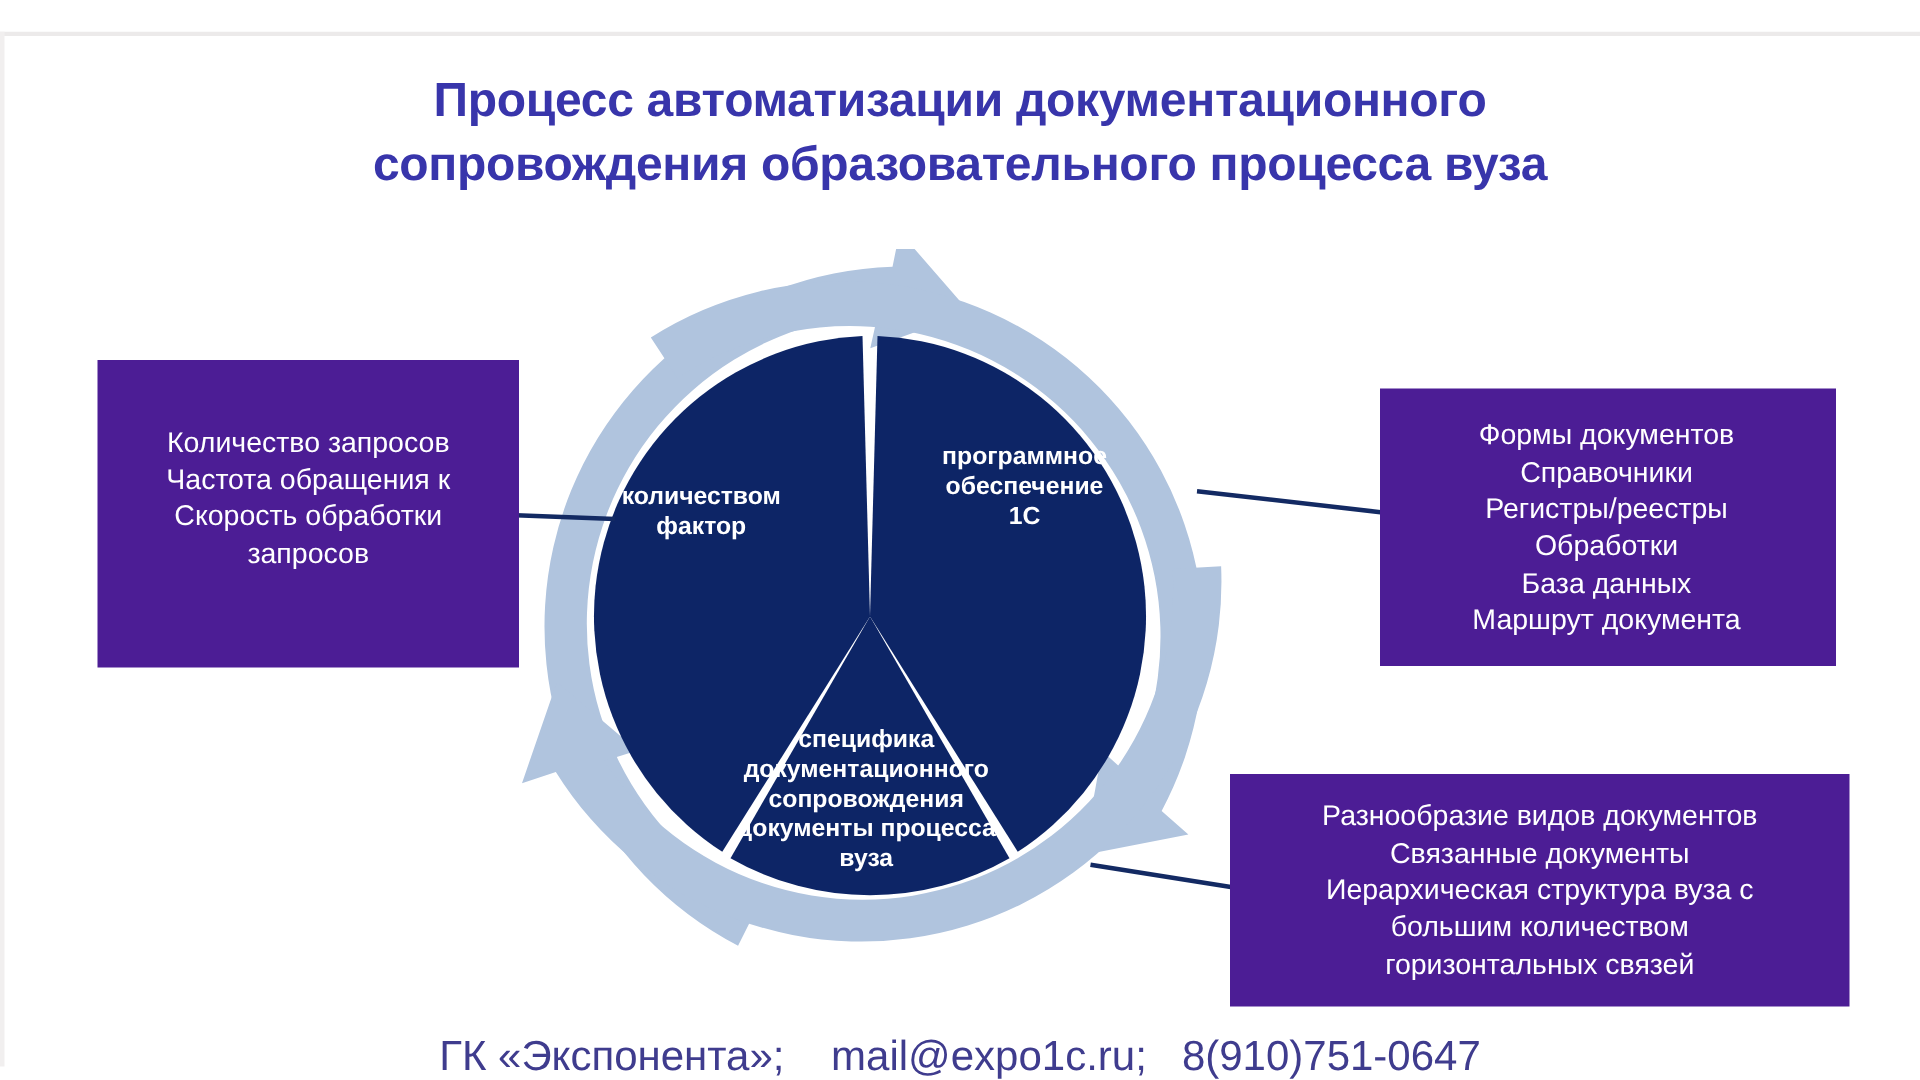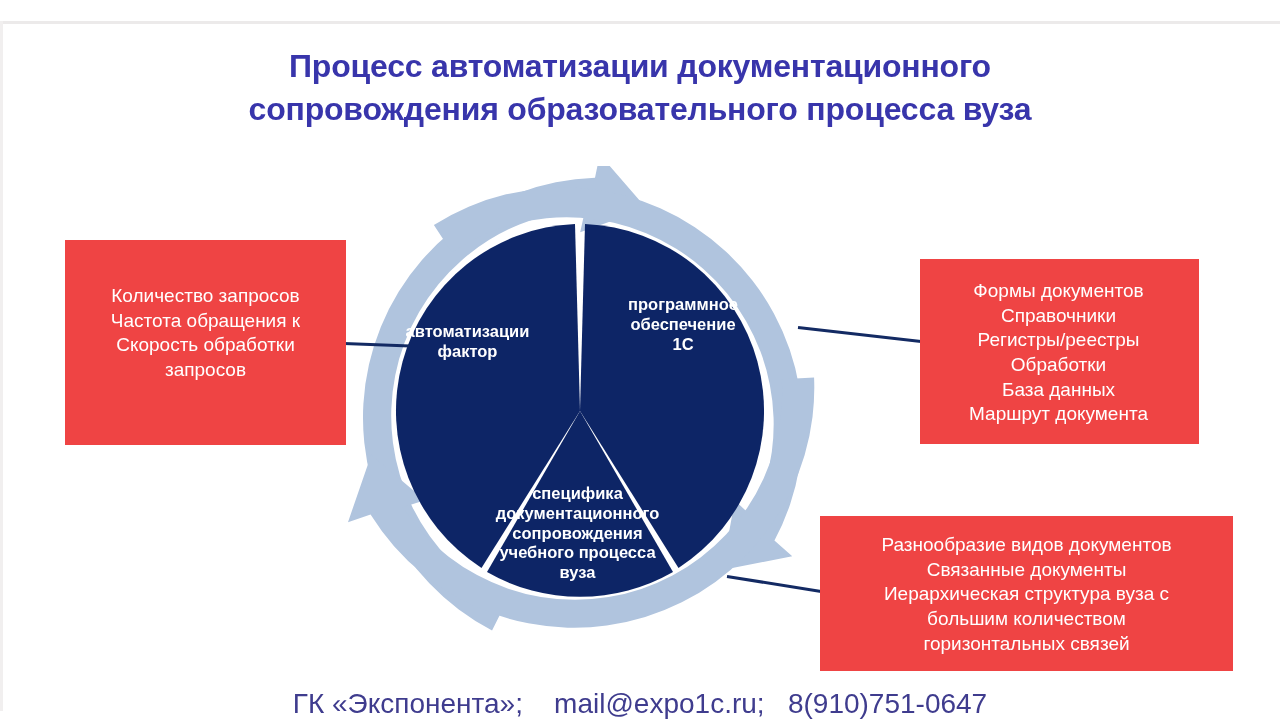--- a/index.html
+++ b/index.html
@@ -82,40 +82,40 @@
   #label-specifics {
     left: 115px;
     top: 318px;
     width: 255px;
     font-size: 16.5px;
   }
 
   
   .info-box {
     position: absolute;
-    background: #ef4444;
+    background: #4c1d95;
     color: #ffffff;
     text-align: center;
     line-height: 1.3;
     box-sizing: border-box;
   }
   .info-box .row { display: block; white-space: nowrap; }
 
   #box-left {
     left: 65px;
     top: 219px;
     width: 281px;
     height: 205px;
     font-size: 19px;
     padding: 44px 8px 0 8px;
   }
   #box-right-top {
     left: 920px;
     top: 238px;
-    width: 279px;
+    width: 304px;
     height: 185px;
     font-size: 19px;
     padding: 20px 8px 0 6px;
   }
   #box-right-bottom {
     left: 820px;
     top: 495px;
     width: 413px;
     height: 155px;
     font-size: 19px;
@@ -211,35 +211,35 @@
 
       <g>
 
         <path fill="#0d2566" d="M 245 245 L 240.0 58.0 A 187 187 0 0 0 146.5 401.9 Z"></path>
         <path fill="#0d2566" d="M 245 245 L 250.0 58.0 A 187 187 0 0 1 343.5 401.9 Z"></path>
         <path fill="#0d2566" d="M 245 245 L 152.0 406.1 A 187 187 0 0 0 338.0 406.1 Z"></path>
       </g>
     </svg>
 
     <div class="seg-label" id="label-human">
-      <span>автоматизации</span><br>
+      <span>количеством</span><br>
       <span>фактор</span>
     </div>
 
     <div class="seg-label" id="label-software">
       <span>программное</span><br>
       <span>обеспечение</span><br>
       <span>1С</span>
     </div>
 
     <div class="seg-label" id="label-specifics">
       <span>специфика</span><br>
       <span>документационного</span><br>
       <span>сопровождения</span><br>
-      <span>учебного процесса</span><br>
+      <span>документы процесса</span><br>
       <span>вуза</span>
     </div>
   </div>
 
   <div class="connector" id="conn-left"></div>
   <div class="connector" id="conn-right"></div>
   <div class="connector" id="conn-bottom"></div>
 
   <div class="info-box" id="box-left">
     <span class="row">Количество запросов</span>

